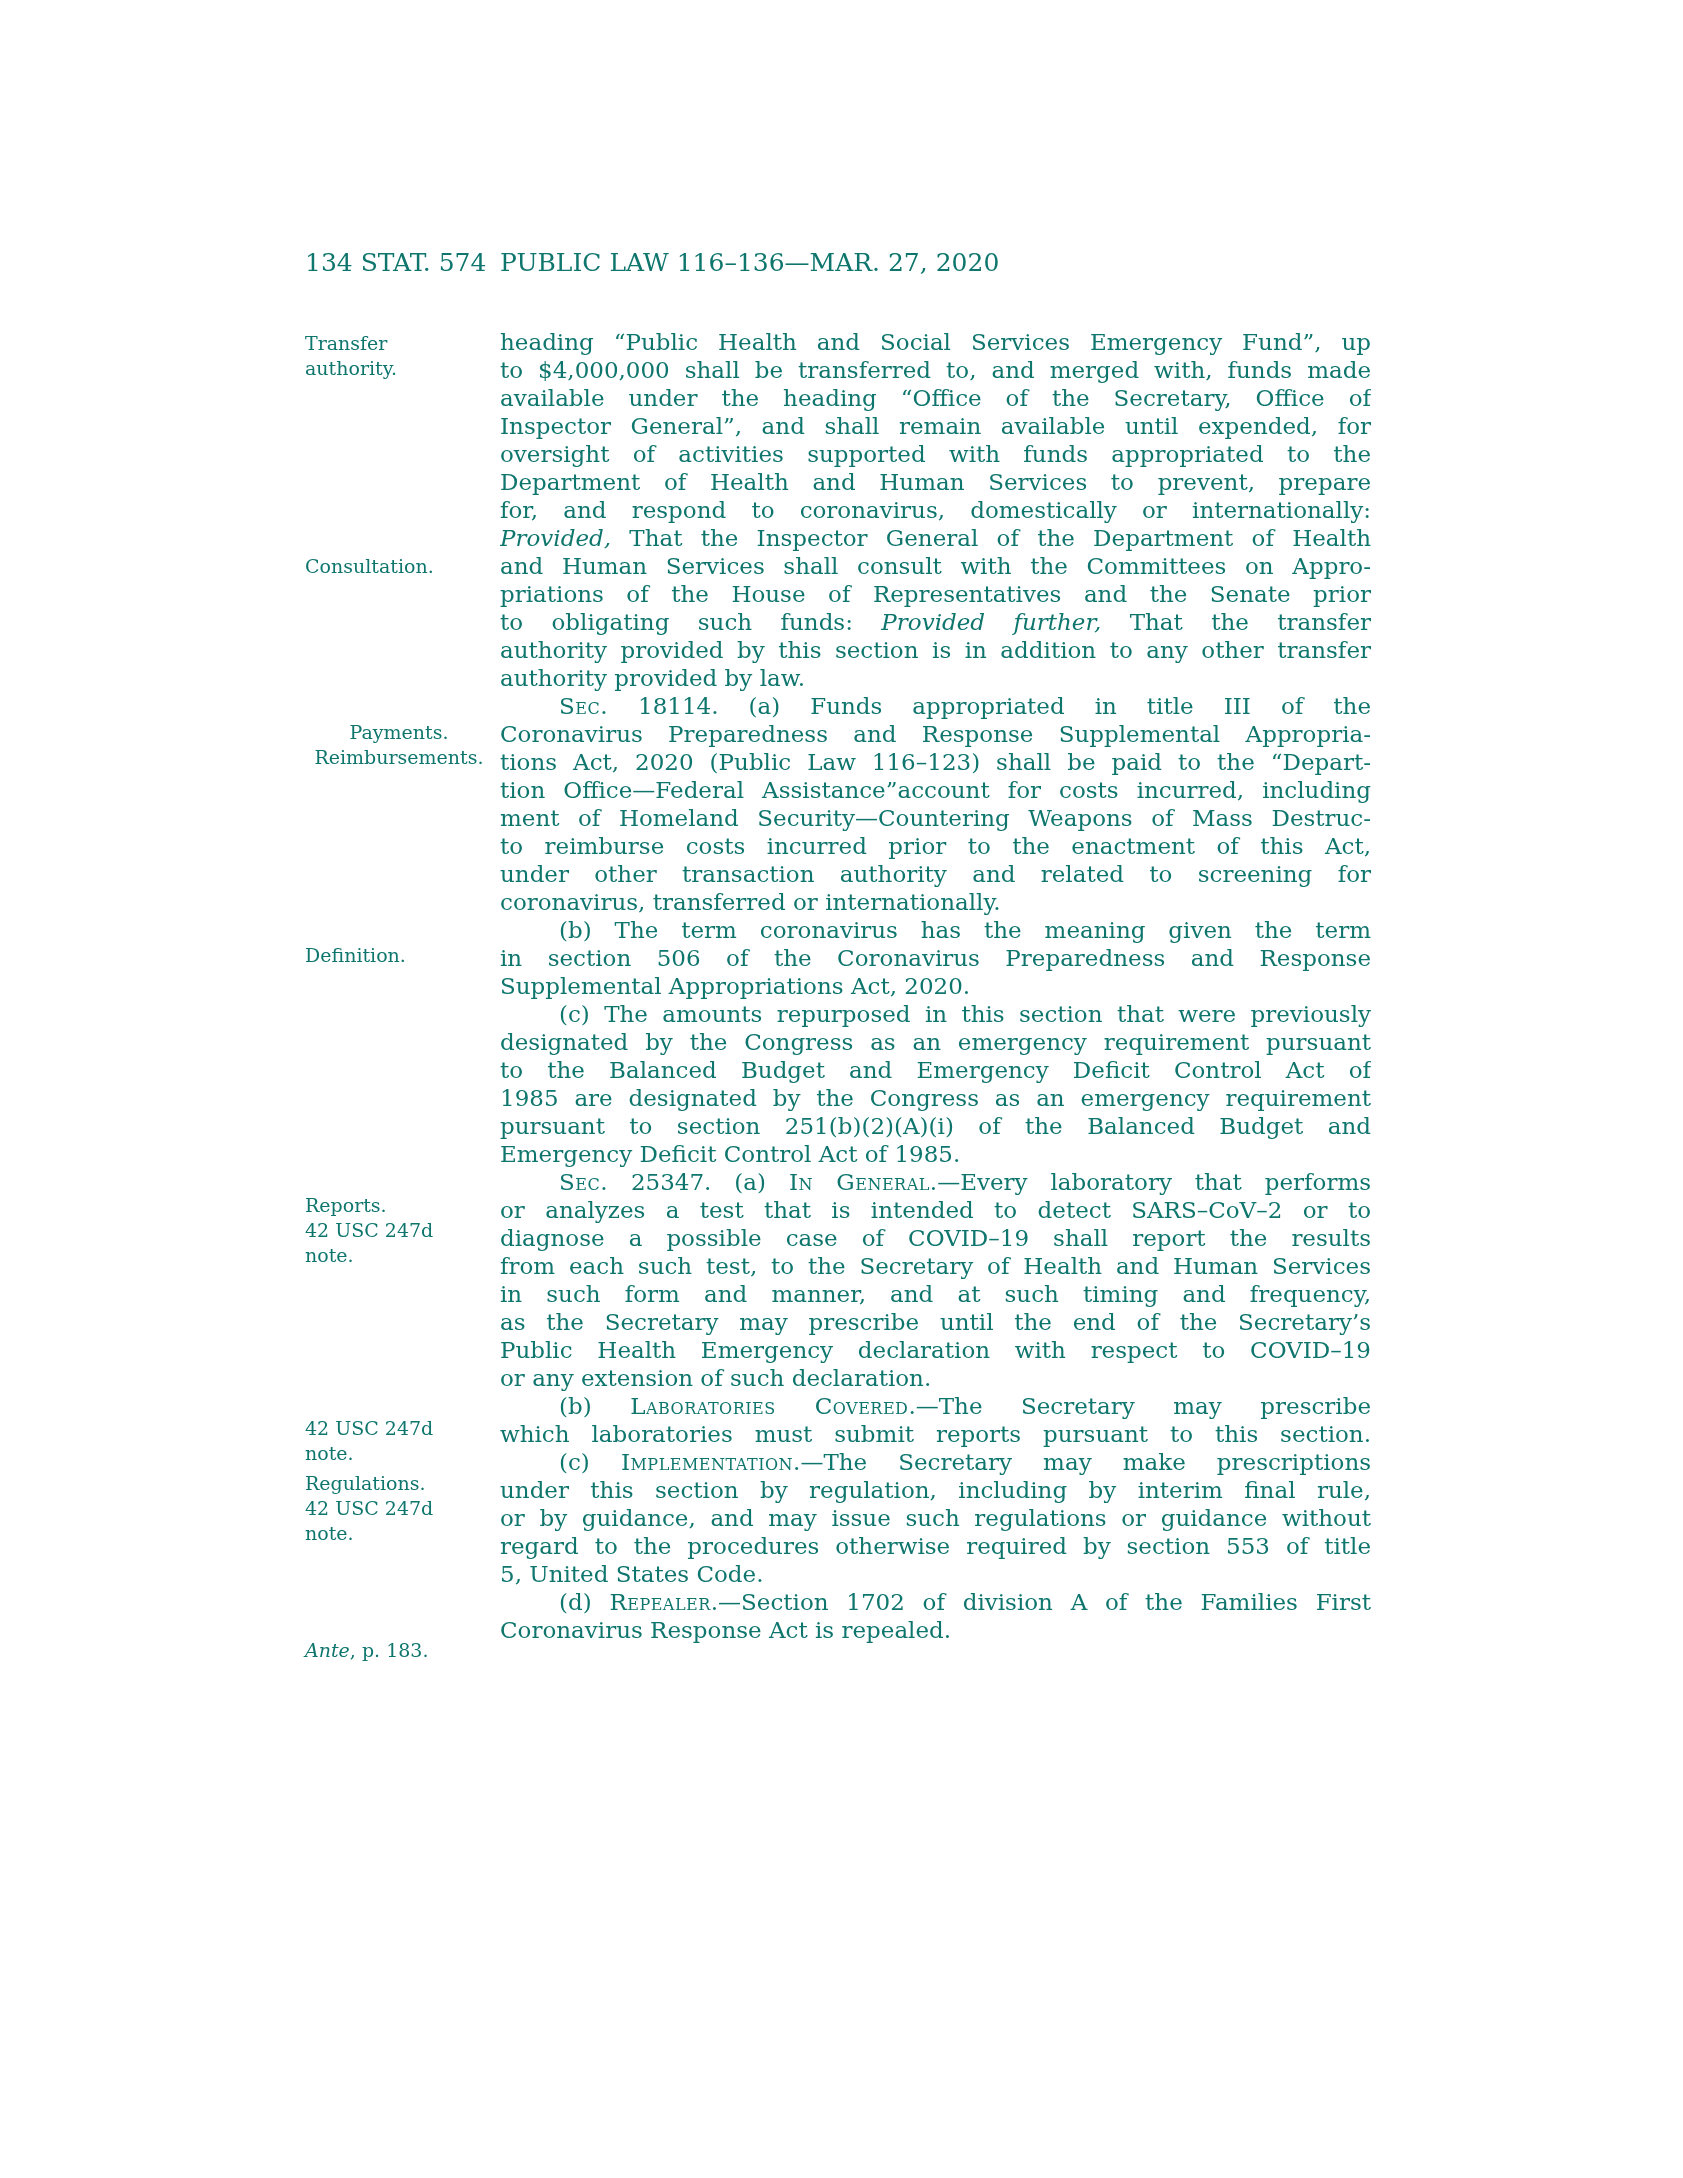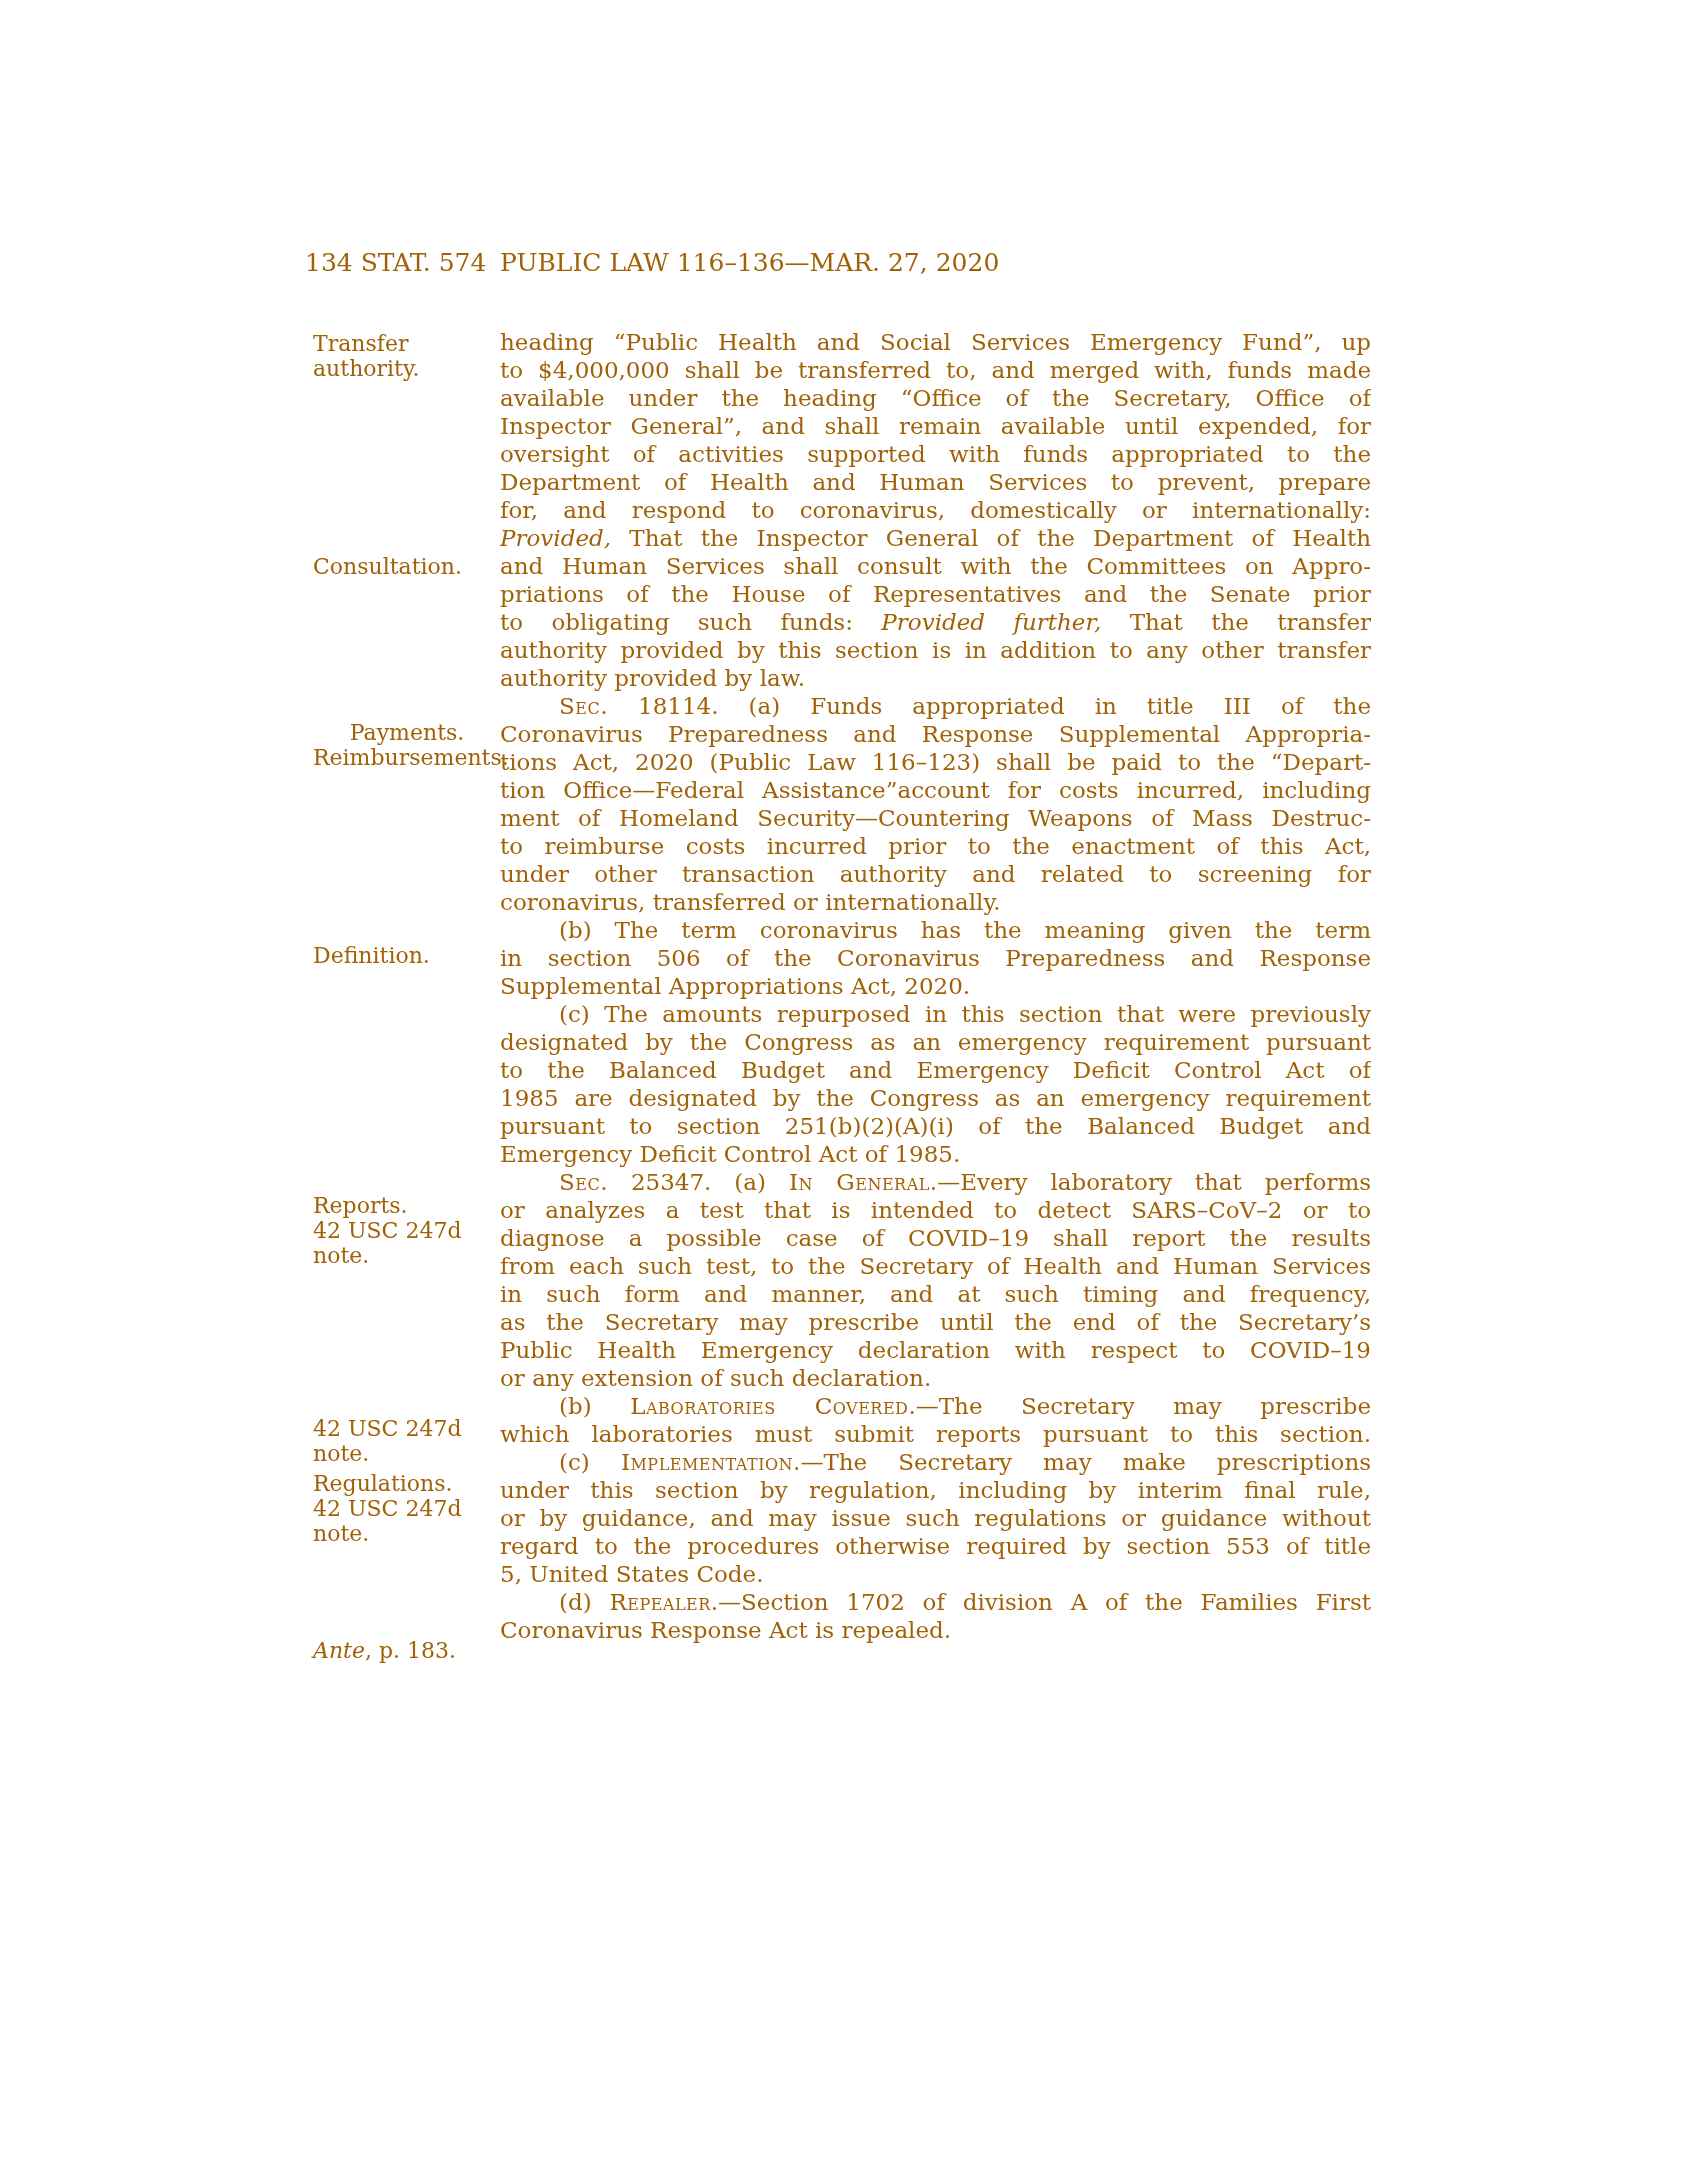--- a/index.html
+++ b/index.html
@@ -5,21 +5,21 @@
   html, body {
     margin: 0;
     padding: 0;
     background: #ffffff;
   }
   .sheet {
     position: relative;
     width: 1683px;
     height: 2178px;
     background: #ffffff;
-    color: #a16207;
+    color: #0f766e;
     font-family: "DejaVu Serif", serif;
     overflow: hidden;
   }
   
   .running-head {
     position: absolute;
     left: 305px;
     top: 249px;
     width: 1066px;
     height: 30px;
@@ -48,23 +48,23 @@
   }
   .margin-col {
     position: absolute;
     left: 0;
     top: 0;
     width: 188px;
     height: 100%;
   }
   .note {
     position: absolute;
-    left: 8px;
+    left: 0;
     width: 188px;
-    font-size: 22px;
+    font-size: 19px;
     line-height: 25px;
   }
   .body-col {
     position: relative;
     margin-left: 195px;
     width: 871px;
     font-size: 23px;
   }
   .line {
     height: 28px;

